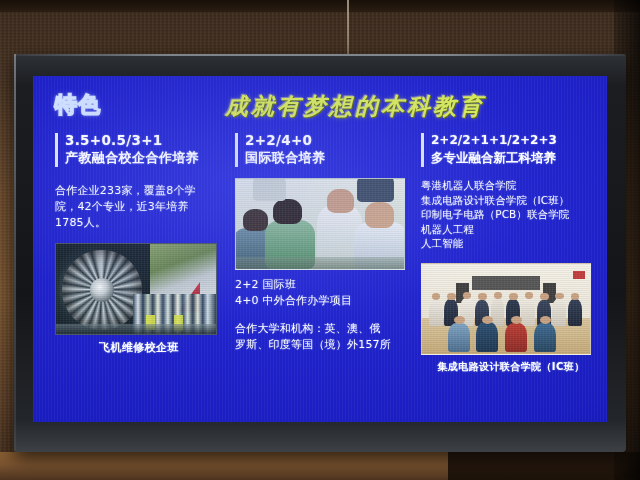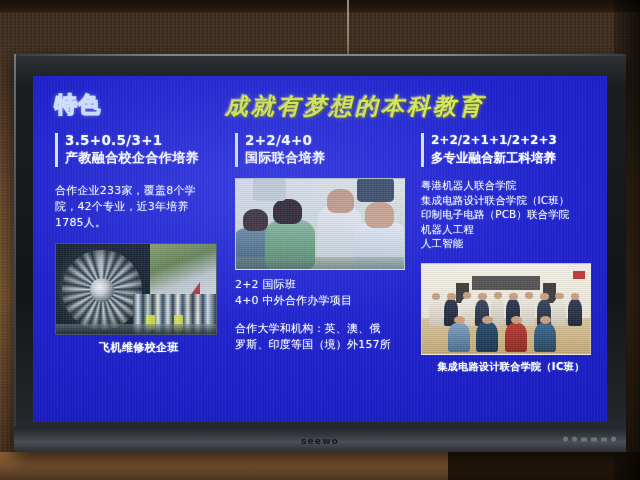--- a/index.html
+++ b/index.html
@@ -535,25 +535,14 @@
           </div>
           <div class="caption">集成电路设计联合学院（IC班）</div>
         </div>
 
       </div>
 
       <div class="glow"></div>
       <div class="scanlines"></div>
     </div>
 
-    <div id="bottom-bezel">
-      <div id="brand">seewo</div>
-      <div id="panel-buttons">
-        <div class="pbtn"></div>
-        <div class="pbtn"></div>
-        <div class="pbtn square"></div>
-        <div class="pbtn square"></div>
-        <div class="pbtn square"></div>
-        <div class="pbtn"></div>
-      </div>
-    </div>
   </div>
 </div>
 
 </body></html>

